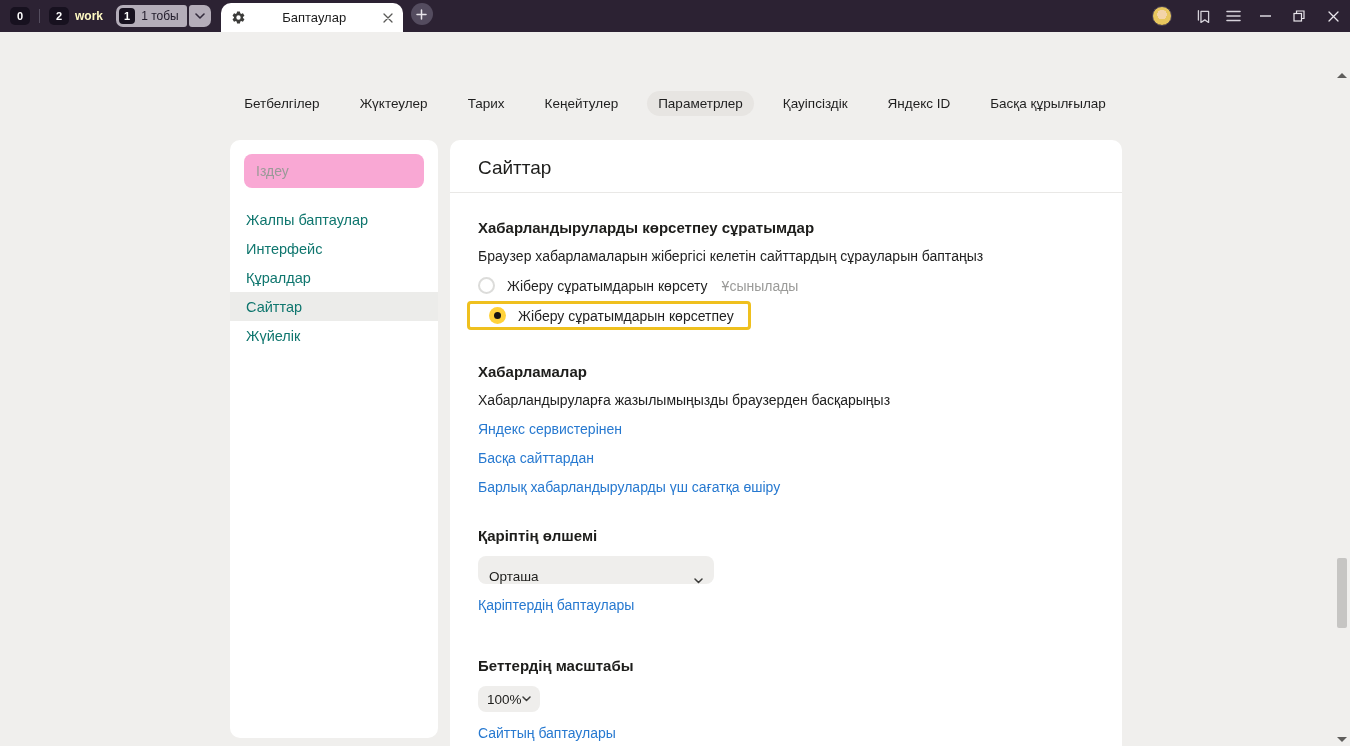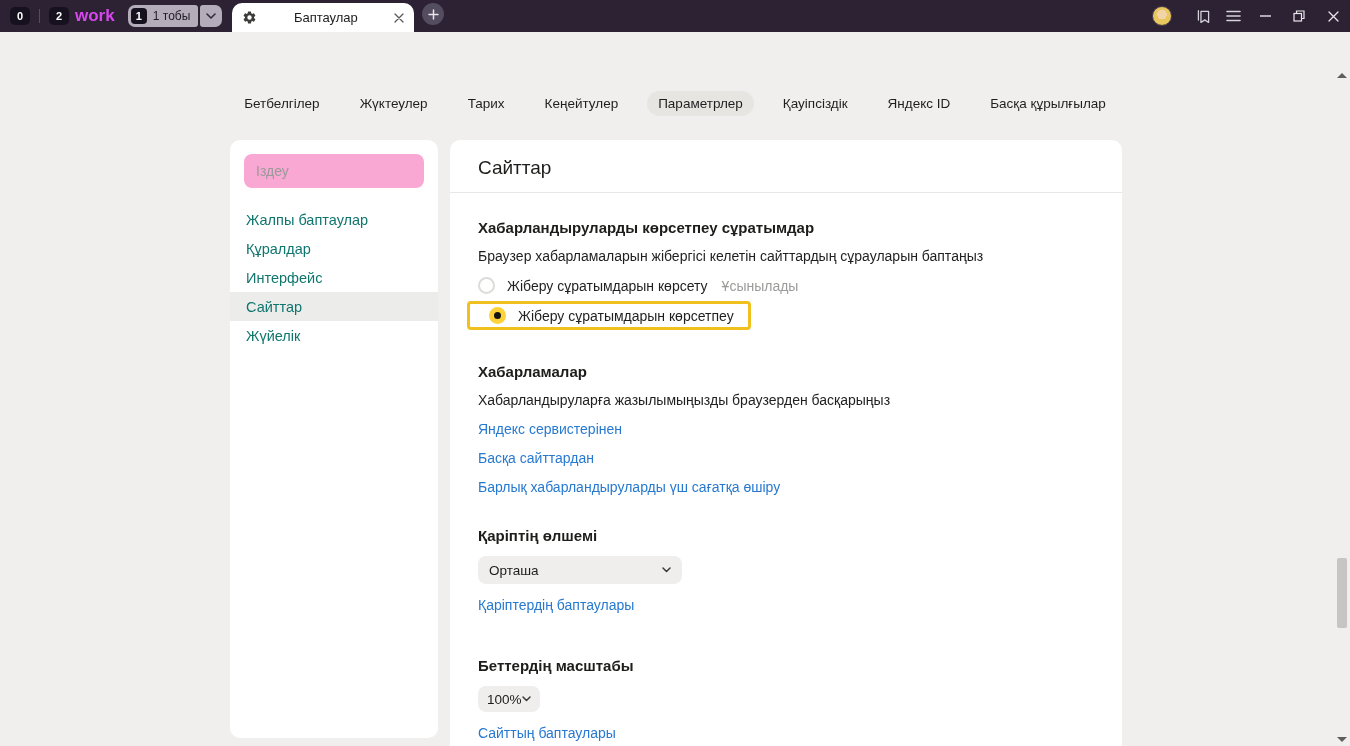--- a/index.html
+++ b/index.html
@@ -5,21 +5,21 @@
   * { margin:0; padding:0; box-sizing:border-box; }
   html,body { width:1350px; height:746px; overflow:hidden; }
   body { font-family:"Liberation Sans","DejaVu Sans",sans-serif; background:#f0efed; color:#1f1f1f; }
   .window { position:relative; width:1350px; height:746px; }
 
   
   .titlebar { position:absolute; top:0; left:0; right:0; height:32px; background:#2c2233; display:flex; align-items:flex-end; }
   .tabgroups { display:flex; align-items:center; height:32px; padding-left:10px; gap:7px; }
   .tg-badge { min-width:20px; height:18px; padding:0 5px; background:#17111f; border-radius:5px; color:#fff; font-size:11px; font-weight:bold; display:flex; align-items:center; justify-content:center; }
   .tb-divider { width:1px; height:14px; background:#544d5e; margin:0 2px; }
-  .work-label { color:#d946ef; font-size:17px; font-weight:bold; margin-left:-1px; }
+  .work-label { color:#fef9c3; font-size:12px; font-weight:bold; margin-left:-1px; }
   .group-wrap { display:flex; align-items:center; gap:2px; margin-left:6px; }
   .group-pill { display:flex; align-items:center; background:#b4adb9; border-radius:7px 3px 3px 7px; height:22px; padding:0 8px 0 3px; gap:6px; }
   .group-pill .tg-badge { min-width:16px; height:16px; border-radius:4px; }
   .group-label { color:#201a29; font-size:12px; }
   .group-chevron { display:flex; align-items:center; justify-content:center; background:#b4adb9; border-radius:3px 7px 7px 3px; height:22px; width:22px; }
   .active-tab { position:relative; margin-left:10px; width:182px; height:29px; background:#ffffff; border-radius:10px 10px 0 0; display:flex; align-items:center; padding:0 10px; }
   .active-tab .tab-title { flex:1; text-align:center; font-size:13px; color:#1c1c1c; white-space:nowrap; overflow:hidden; }
   .icon-btn { display:flex; align-items:center; justify-content:center; }
   .newtab-btn { width:22px; height:22px; border-radius:50%; background:#544c5f; margin:0 0 4px 8px; align-self:center; display:flex; align-items:center; justify-content:center; }
   .titlebar-right { margin-left:auto; display:flex; align-items:center; height:32px; gap:0; }
@@ -68,21 +68,21 @@
   .radio { width:17px; height:17px; border-radius:50%; flex:0 0 17px; }
   .radio.off { background:#fff; border:2px solid #dcdcda; }
   .radio.on { background:#ffd23a; position:relative; }
   .radio.on::after { content:""; position:absolute; left:5px; top:5px; width:7px; height:7px; border-radius:50%; background:#151413; }
   .radio-label { font-size:14px; margin-left:12px; }
   .radio-note { font-size:14px; color:#9b9b99; margin-left:14px; }
   .highlight-box { display:inline-flex; align-items:center; margin-top:7px; margin-left:-11px; border:3px solid #efc01e; border-radius:4px; padding:3px 14px 3px 19px; background:#fff; }
   .link { display:inline-block; font-size:14px; color:#2779d0; margin-top:13px; cursor:pointer; }
   .link-block { display:block; width:fit-content; }
   .select-box { display:flex; align-items:center; justify-content:space-between; background:#efeeec; border-radius:8px; height:28px; padding:0 11px; font-size:13.5px; color:#1d1d1b; margin-top:12px; cursor:default; }
-  .select-medium { width:204px; }
+  .select-medium { width:236px;align-items:flex-end; }
   .select-small { width:62px; height:26px; padding:0 9px; }
 
   
   .scrollbar { position:absolute; right:0; top:0; bottom:0; width:17px; }
   .sb-arrow { position:absolute; left:4px; width:0; height:0; border-left:5px solid transparent; border-right:5px solid transparent; }
   .sb-up { top:3px; border-bottom:5px solid #5f5e5c; }
   .sb-down { bottom:4px; border-top:5px solid #5f5e5c; }
   .sb-thumb { position:absolute; right:3px; top:488px; width:10px; height:70px; background:#c6c5c3; border-radius:2px; }
 
   svg { display:block; }
@@ -266,22 +266,22 @@
       <span class="nav-tab active">Параметрлер</span>
       <span class="nav-tab">Қауіпсіздік</span>
       <span class="nav-tab">Яндекс ID</span>
       <span class="nav-tab">Басқа құрылғылар</span>
     </div>
 
     <div class="sidebar-card">
       <input class="search-box" type="text" placeholder="Іздеу" style="">
       <div class="side-items">
         <div class="side-item">Жалпы баптаулар</div>
+        <div class="side-item">Интерфейс</div>
         <div class="side-item">Құралдар</div>
-        <div class="side-item">Интерфейс</div>
         <div class="side-item active">Сайттар</div>
         <div class="side-item">Жүйелік</div>
       </div>
     </div>
 
     <div class="main-card">
       <div class="main-head">
         <h1>Сайттар</h1>
       </div>
 

